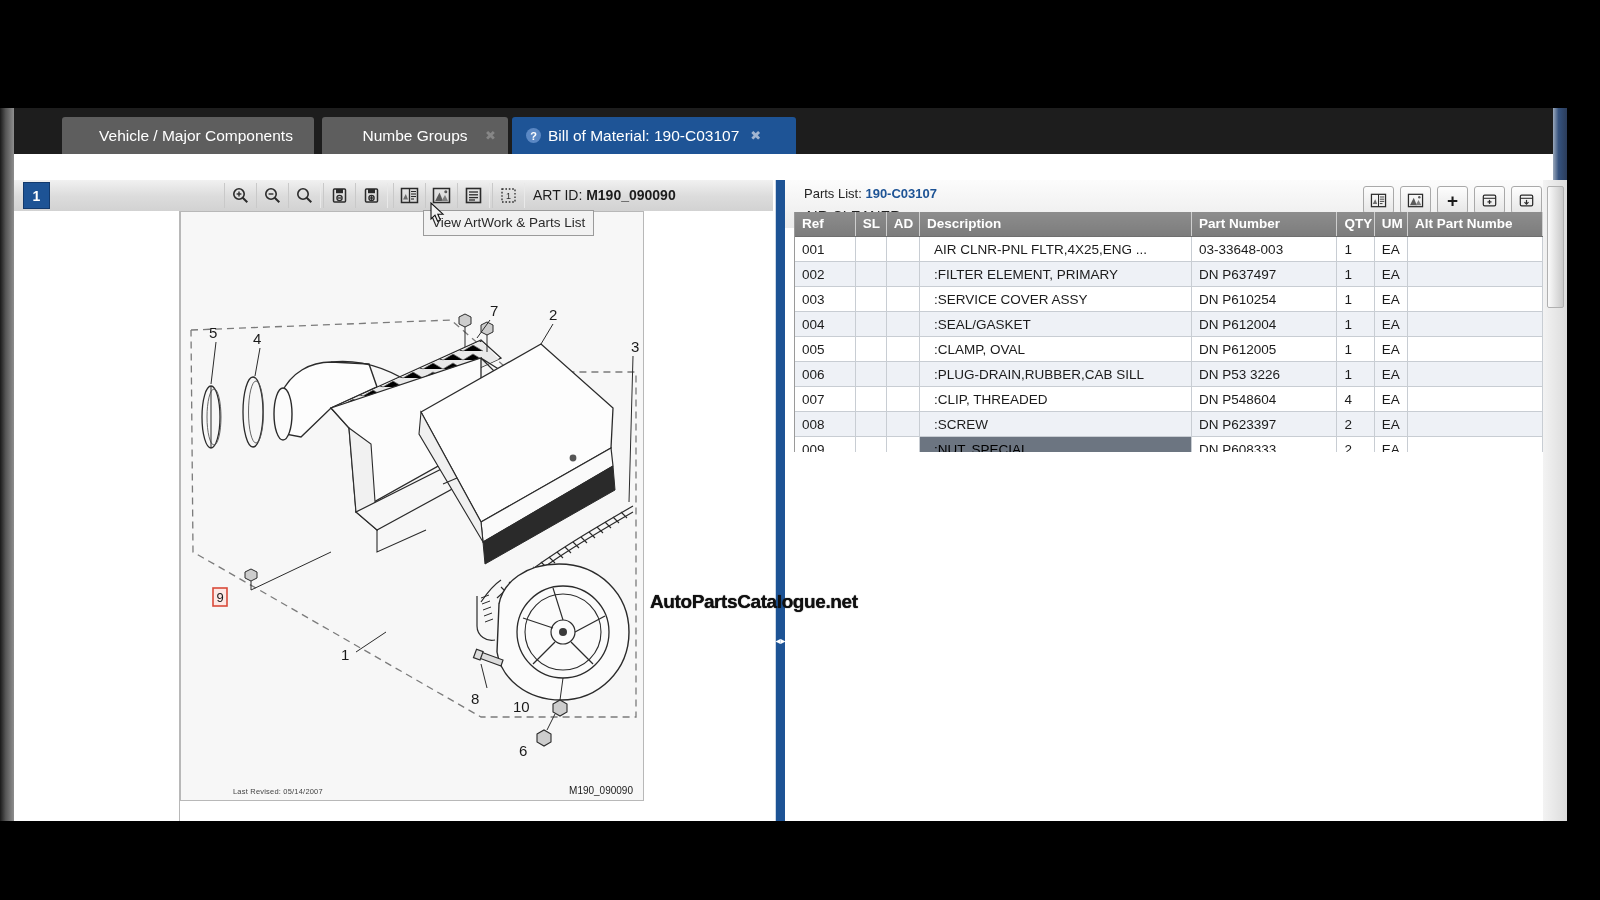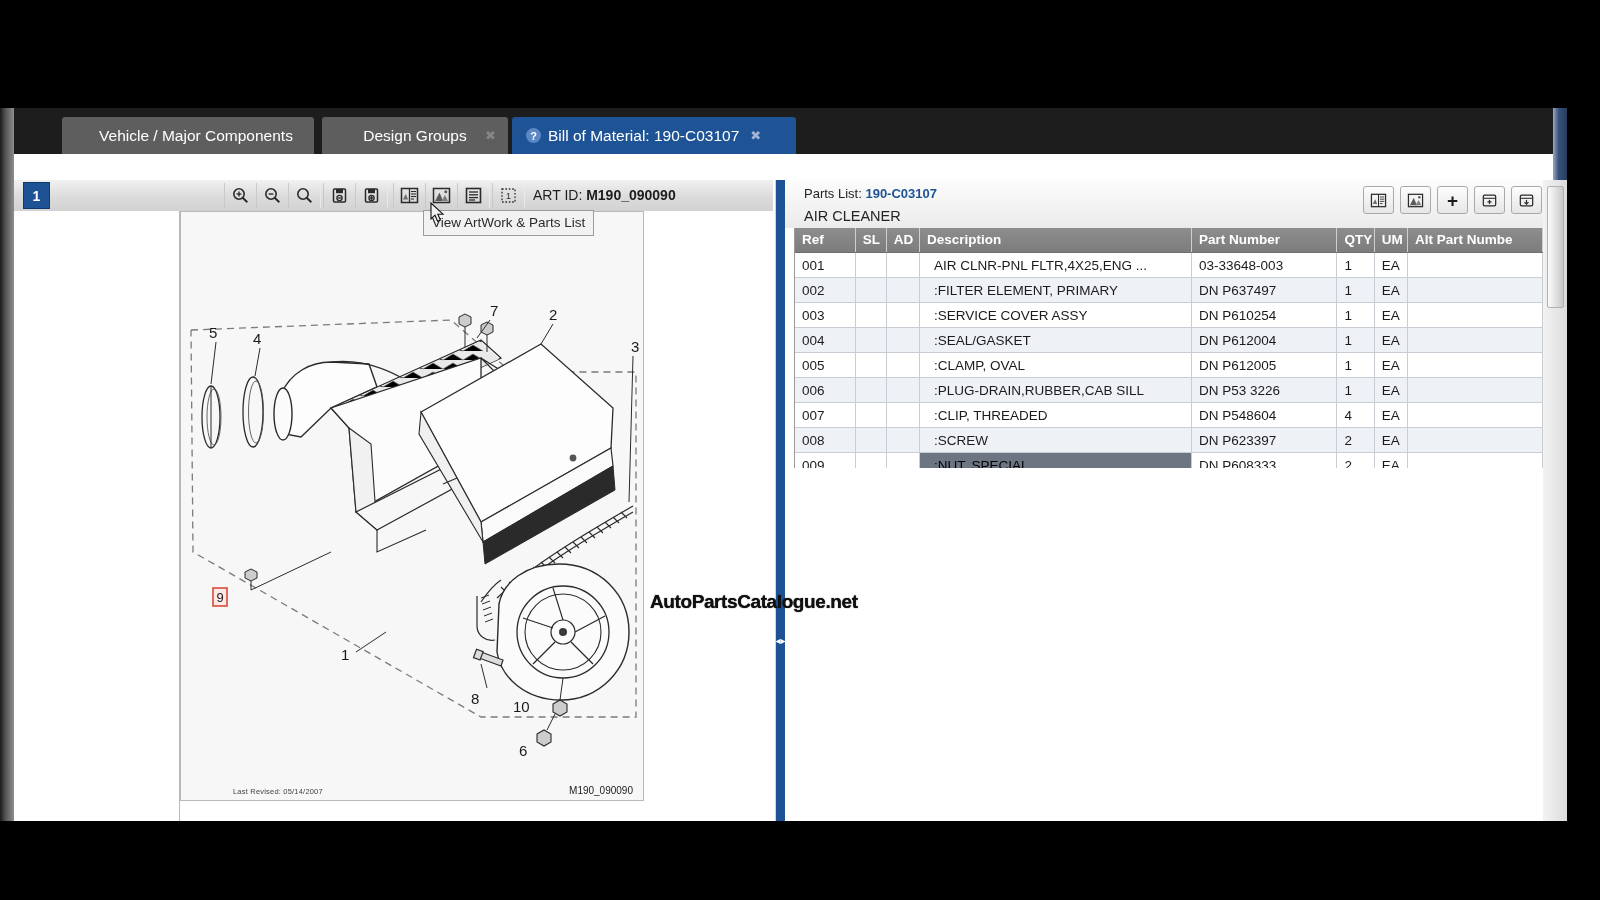--- a/index.html
+++ b/index.html
@@ -181,21 +181,21 @@
   }
   .plBtns { position:absolute; right: 11px; top: 6px; display:flex; gap: 6px; }
   .plBtn {
     width: 29px; height: 26px; border:1px solid #a9a9a9; border-radius:3px;
     background: linear-gradient(to bottom,#fdfdfd,#e6e6e6);
     display:flex; align-items:center; justify-content:center; cursor:pointer;
   }
 
   
   .tblWrap {
-    position: absolute; left: 9px; top: 48px; width: 750px; height: 240px;
+    position: absolute; left: 9px; top: 32px; width: 750px; height: 240px;
     overflow: hidden;
     border-left: 1px solid #9a9a9a;
   }
   table.parts { border-collapse: collapse; width: 748px; table-layout: fixed; }
   table.parts th {
     background: linear-gradient(to bottom,#8d8d8d 0%, #7c7c7c 100%);
     color: #ffffff; font-size: 13.5px; font-weight: bold;
     text-align: left; padding: 4px 5px 5px 7px;
     border-right: 1px solid #cfcfcf;
     border-bottom: 1px solid #6f6f6f;
@@ -253,21 +253,21 @@
 
   <div class="window">
     <div class="winEdgeL"></div>
     <div class="winEdgeR"></div>
 
     <div class="tabstrip">
       <div class="tab inactive" id="tab0">
         <span class="lbl">Vehicle / Major Components</span>
       </div>
       <div class="tab inactive" id="tab1">
-        <span class="lbl">Design Groups</span>
+        <span class="lbl">Numbe Groups</span>
         <span class="x">✖</span>
       </div>
       <div class="tab active" id="tab2">
         <span class="infoIcon">?</span>
         <span class="lbl">Bill of Material: 190-C03107</span>
         <span class="x">✖</span>
       </div>
     </div>
 
     <div class="below">

